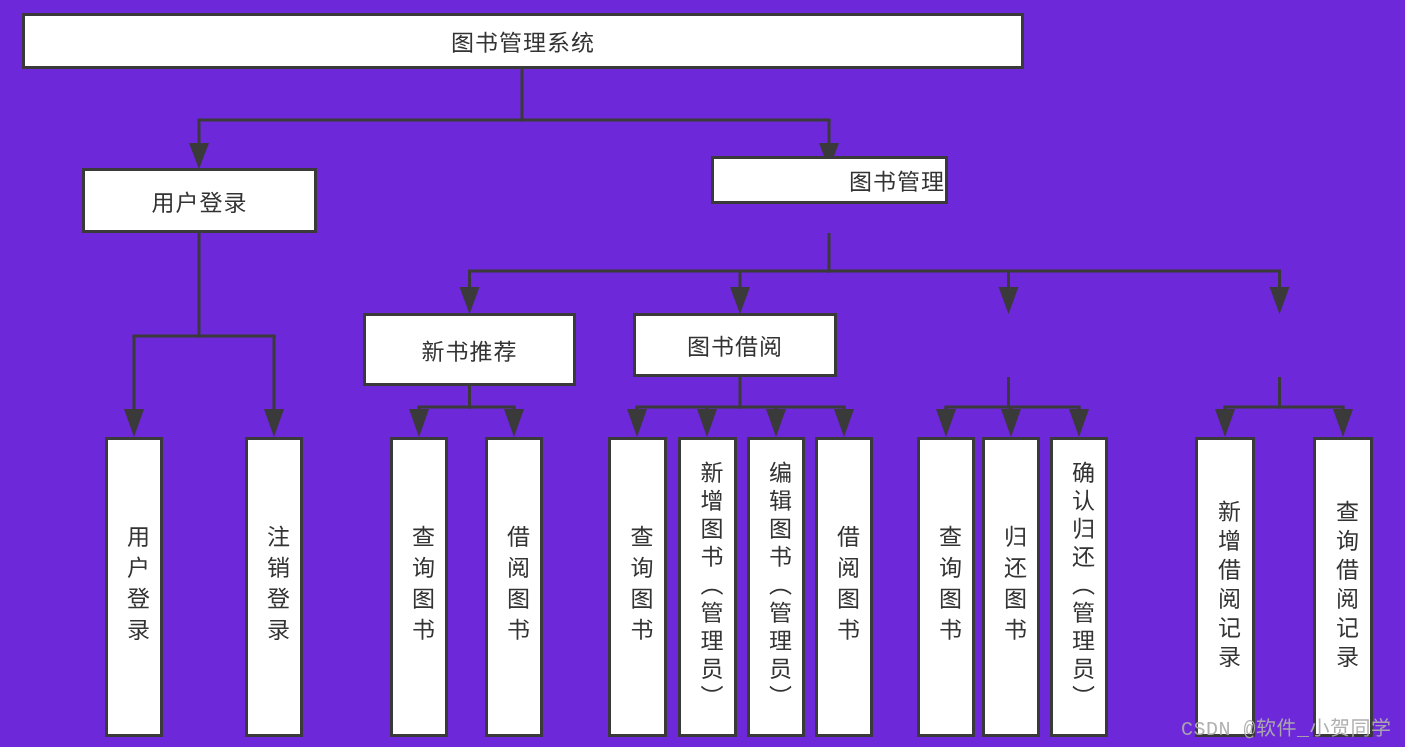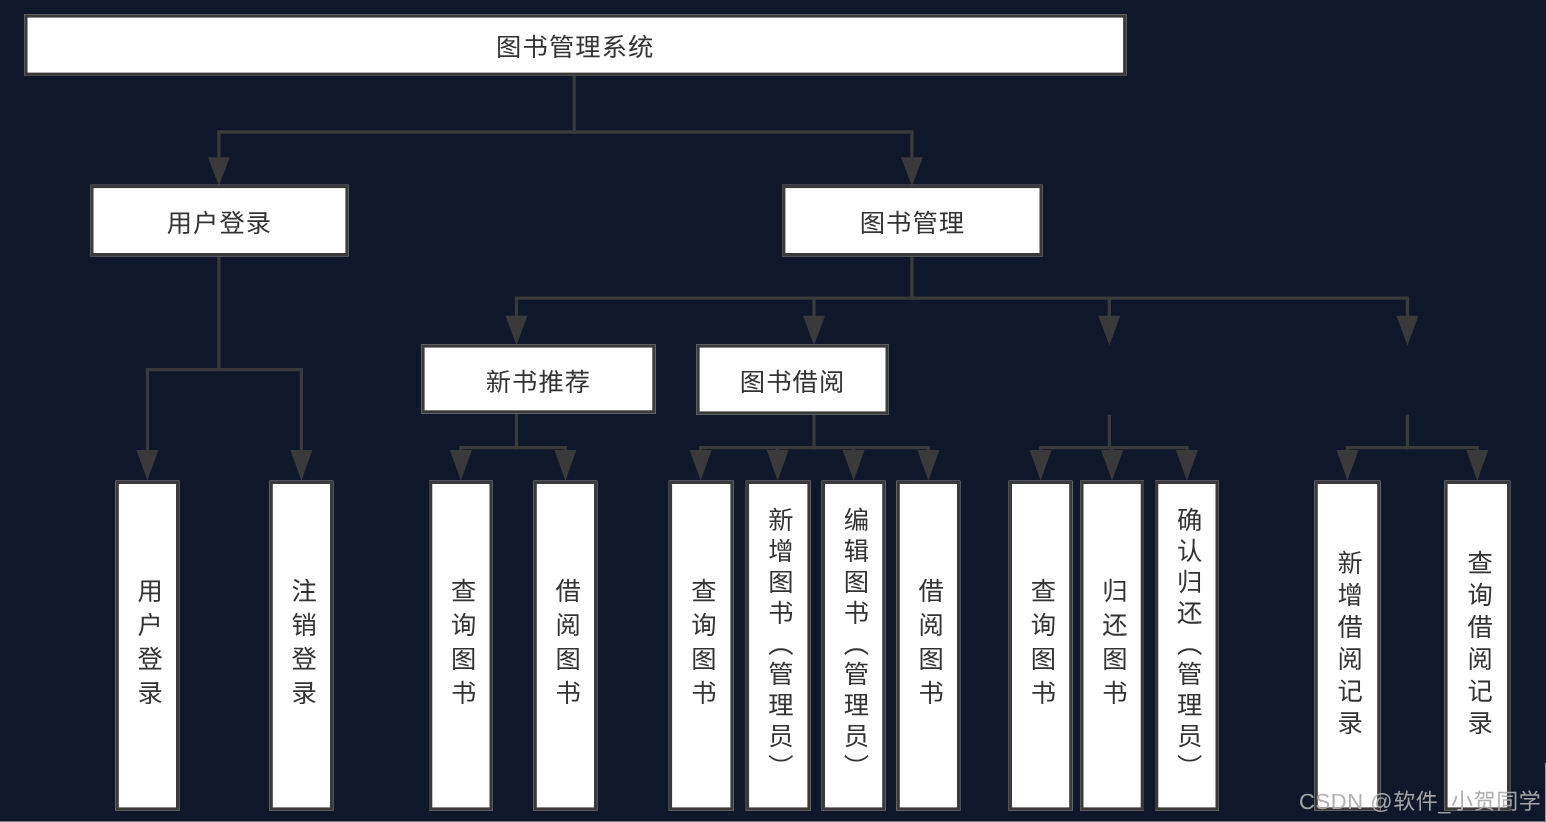--- a/index.html
+++ b/index.html
@@ -1,21 +1,21 @@
 <!DOCTYPE html>
 <html lang="zh-CN"><head>
 <meta charset="utf-8">
 <style>
   html, body { margin: 0; padding: 0; background: #ffffff; }
   .canvas {
     position: relative;
     width: 1405px;
     height: 747px;
-    background: #0f172a;
-    font-family: Liberation Sans, sans-serif;
+    background: #6d28d9;
+    font-family: Liberation Mono, monospace;
     overflow: hidden;
   }
   .connectors {
     position: absolute;
     left: 0; top: 0;
     width: 1405px; height: 747px;
     pointer-events: none;
   }
   .connectors line { stroke: #3a3a3a; stroke-width: 3; }
   .connectors polygon { fill: #3a3a3a; }
@@ -129,28 +129,28 @@
     </g>
   </svg>
 
   <div class="node" style="left:22px; top:13px; width:1002px; height:56px;">
     <span class="h-label">图书管理系统</span>
   </div>
 
   <div class="node" style="left:82px; top:168px; width:235px; height:65px;">
     <span class="h-label">用户登录</span>
   </div>
-  <div class="node" style="left:711px; top:168px; width:237px; height:65px;">
+  <div class="node" style="left:711px; top:156px; width:237px; height:48px;justify-content:flex-end;">
     <span class="h-label">图书管理</span>
   </div>
 
-  <div class="node" style="left:383px; top:313px; width:213px; height:63px;">
+  <div class="node" style="left:363px; top:313px; width:213px; height:73px;">
     <span class="h-label">新书推荐</span>
   </div>
-  <div class="node" style="left:633px; top:313px; width:175px; height:64px;">
+  <div class="node" style="left:633px; top:313px; width:204px; height:64px;">
     <span class="h-label">图书借阅</span>
   </div>
 
   <div class="node" style="left:105px; top:437px; width:58px; height:300px;">
     <span class="leaf-text">用户登录</span>
   </div>
   <div class="node" style="left:245px; top:437px; width:58px; height:300px;">
     <span class="leaf-text">注销登录</span>
   </div>
 

